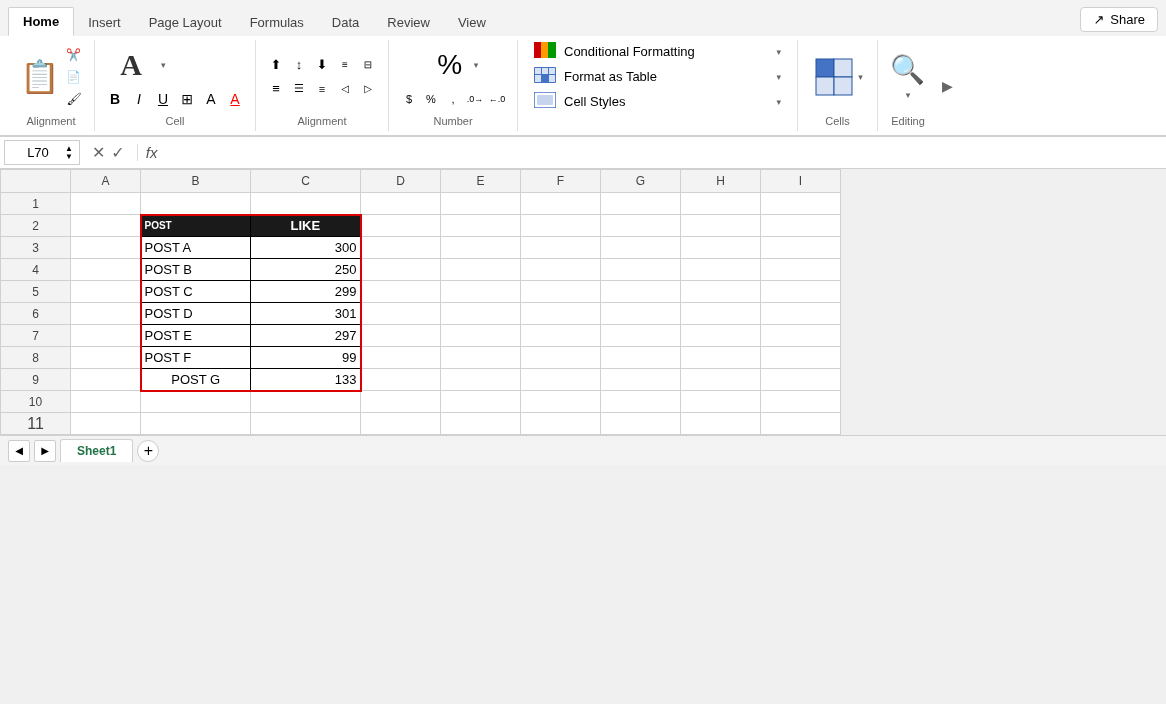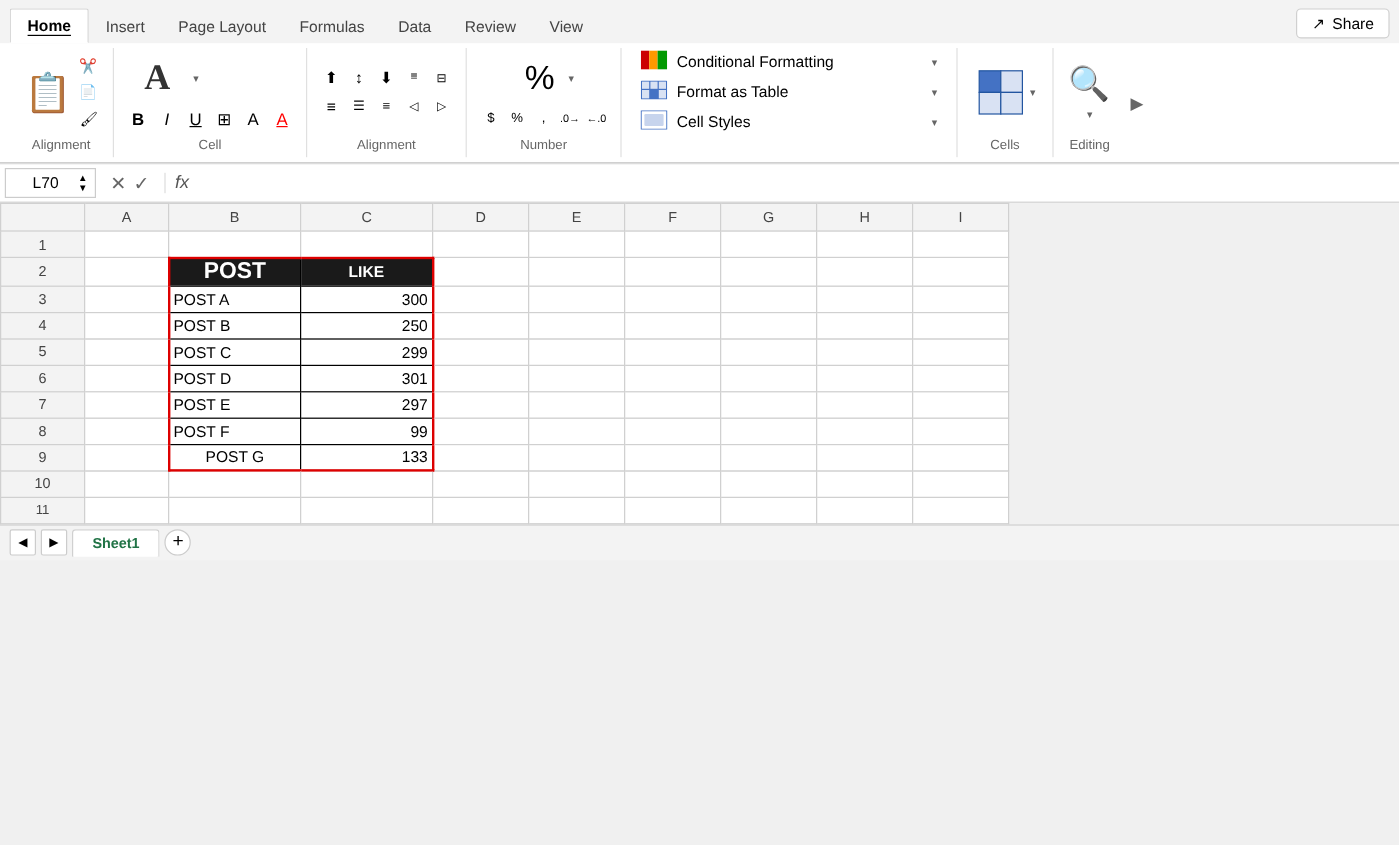--- a/index.html
+++ b/index.html
@@ -4,21 +4,21 @@
   <style>
     * { margin: 0; padding: 0; box-sizing: border-box; }
     body { font-family: -apple-system, "Segoe UI", Arial, sans-serif; background: #f0f0f0; width: 1166px; height: 704px; overflow: hidden; }
 
     
     .ribbon-container { background: #f3f3f3; border-bottom: 1px solid #d0d0d0; }
 
     
     .tab-bar { display: flex; align-items: flex-end; padding: 4px 8px 0; background: #f3f3f3; height: 36px; }
     .tab { padding: 6px 14px; font-size: 13px; cursor: pointer; border-radius: 2px 2px 0 0; color: #444; }
-    .tab.active { background: #fff; border: 1px solid #d0d0d0; border-bottom: 1px solid #fff; color: #000; font-weight: 600; text-decoration: underline; text-underline-offset: 3px; }
+    .tab.active { background: #fff; border: 1px solid #d0d0d0; border-bottom: 1px solid #fff; color: #000; font-weight: 600; text-underline-offset: 3px; }
     .share-btn { margin-left: auto; background: #fff; border: 1px solid #d0d0d0; border-radius: 4px; padding: 4px 12px; font-size: 13px; cursor: pointer; display: flex; align-items: center; gap: 6px; margin-bottom: 4px; }
 
     
     .ribbon { background: #fff; border-bottom: 1px solid #d0d0d0; padding: 4px 8px; display: flex; align-items: stretch; min-height: 88px; }
     .styles-item { display: flex; align-items: center; gap: 8px; padding: 2px 6px; border-radius: 3px; cursor: pointer; font-size: 13px; width: 100%; }
 
     
     .formula-bar { display: flex; align-items: center; background: #fff; border-bottom: 1px solid #d0d0d0; height: 32px; padding: 0 4px; gap: 4px; }
     .name-box { width: 72px; border: 1px solid #ccc; padding: 2px 4px; font-size: 13px; text-align: center; }
     .formula-bar-controls { display: flex; align-items: center; gap: 6px; padding: 0 8px; color: #666; }
@@ -267,21 +267,21 @@
           <td style="border:1px solid #d0d0d0;height:22px;background:#fff;"></td>
           <td style="border:1px solid #d0d0d0;height:22px;background:#fff;"></td>
           <td style="border:1px solid #d0d0d0;height:22px;background:#fff;"></td>
           <td style="border:1px solid #d0d0d0;height:22px;background:#fff;"></td>
           <td style="border:1px solid #d0d0d0;height:22px;background:#fff;"></td>
         </tr>
 
         <tr>
           <td class="row-num-cell" style="background:#f3f3f3;border:1px solid #d0d0d0;text-align:center;font-size:12px;color:#444;">2</td>
           <td style="border:1px solid #d0d0d0;height:22px;background:#fff;"></td>
-          <td style="height:14px;background:#1a1a1a;color:#fff;font-weight:bold;text-align:center;font-size:19px;border-top:2px solid #d00;border-left:2px solid #d00;border-bottom:1px solid #000;border-right:1px solid #000;">POST</td>
+          <td style="height:14px;background:#1a1a1a;color:#fff;font-weight:bold;font-size:10px;border-top:2px solid #d00;border-left:2px solid #d00;border-bottom:1px solid #000;border-right:1px solid #000;">POST</td>
           <td style="height:22px;background:#1a1a1a;color:#fff;font-weight:bold;text-align:center;font-size:13px;border-top:2px solid #d00;border-right:2px solid #d00;border-bottom:1px solid #000;border-left:1px solid #000;">LIKE</td>
           <td style="border:1px solid #d0d0d0;height:22px;background:#fff;"></td>
           <td style="border:1px solid #d0d0d0;height:22px;background:#fff;"></td>
           <td style="border:1px solid #d0d0d0;height:22px;background:#fff;"></td>
           <td style="border:1px solid #d0d0d0;height:22px;background:#fff;"></td>
           <td style="border:1px solid #d0d0d0;height:22px;background:#fff;"></td>
           <td style="border:1px solid #d0d0d0;height:22px;background:#fff;"></td>
         </tr>
 
         <tr>
@@ -376,21 +376,21 @@
           <td style="border:1px solid #d0d0d0;height:22px;background:#fff;"></td>
           <td style="border:1px solid #d0d0d0;height:22px;background:#fff;"></td>
           <td style="border:1px solid #d0d0d0;height:22px;background:#fff;"></td>
           <td style="border:1px solid #d0d0d0;height:22px;background:#fff;"></td>
           <td style="border:1px solid #d0d0d0;height:22px;background:#fff;"></td>
           <td style="border:1px solid #d0d0d0;height:22px;background:#fff;"></td>
           <td style="border:1px solid #d0d0d0;height:22px;background:#fff;"></td>
         </tr>
 
         <tr>
-          <td class="row-num-cell" style="background:#f3f3f3;border:1px solid #d0d0d0;text-align:center;font-size:11px;color:#444;">11</td>
+          <td class="row-num-cell" style="background:#f3f3f3;border:1px solid #d0d0d0;text-align:center;font-size:16px;color:#444;">11</td>
           <td style="border:1px solid #d0d0d0;height:22px;background:#fff;"></td>
           <td style="border:1px solid #d0d0d0;height:22px;background:#fff;"></td>
           <td style="border:1px solid #d0d0d0;height:22px;background:#fff;"></td>
           <td style="border:1px solid #d0d0d0;height:22px;background:#fff;"></td>
           <td style="border:1px solid #d0d0d0;height:22px;background:#fff;"></td>
           <td style="border:1px solid #d0d0d0;height:22px;background:#fff;"></td>
           <td style="border:1px solid #d0d0d0;height:22px;background:#fff;"></td>
           <td style="border:1px solid #d0d0d0;height:22px;background:#fff;"></td>
           <td style="border:1px solid #d0d0d0;height:22px;background:#fff;"></td>
         </tr>

